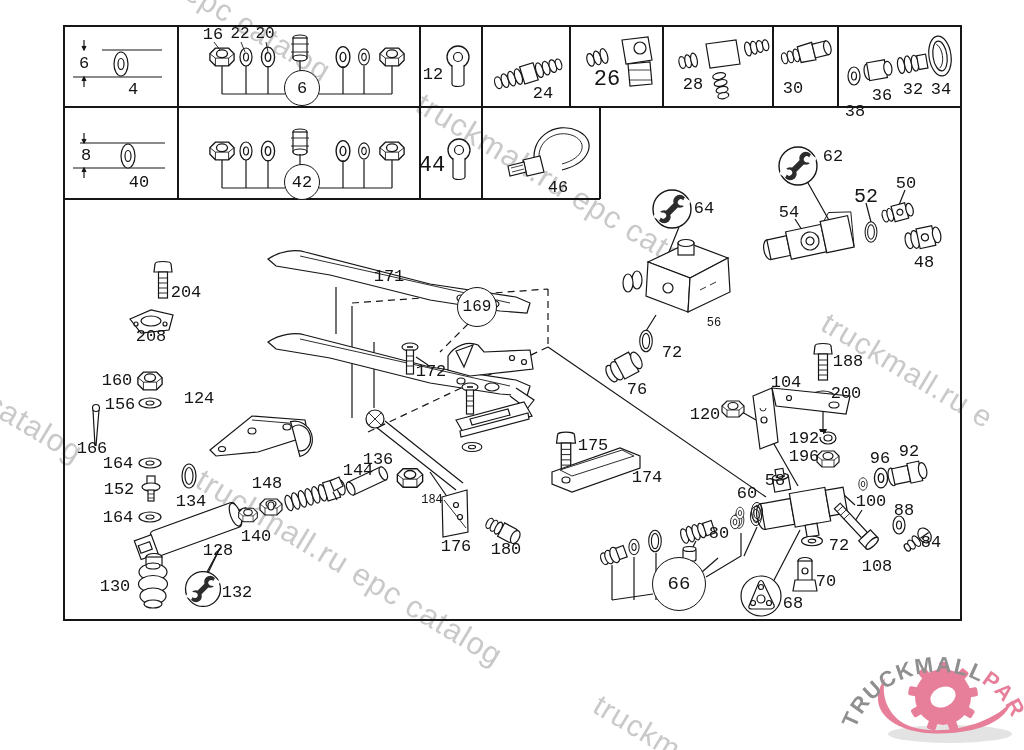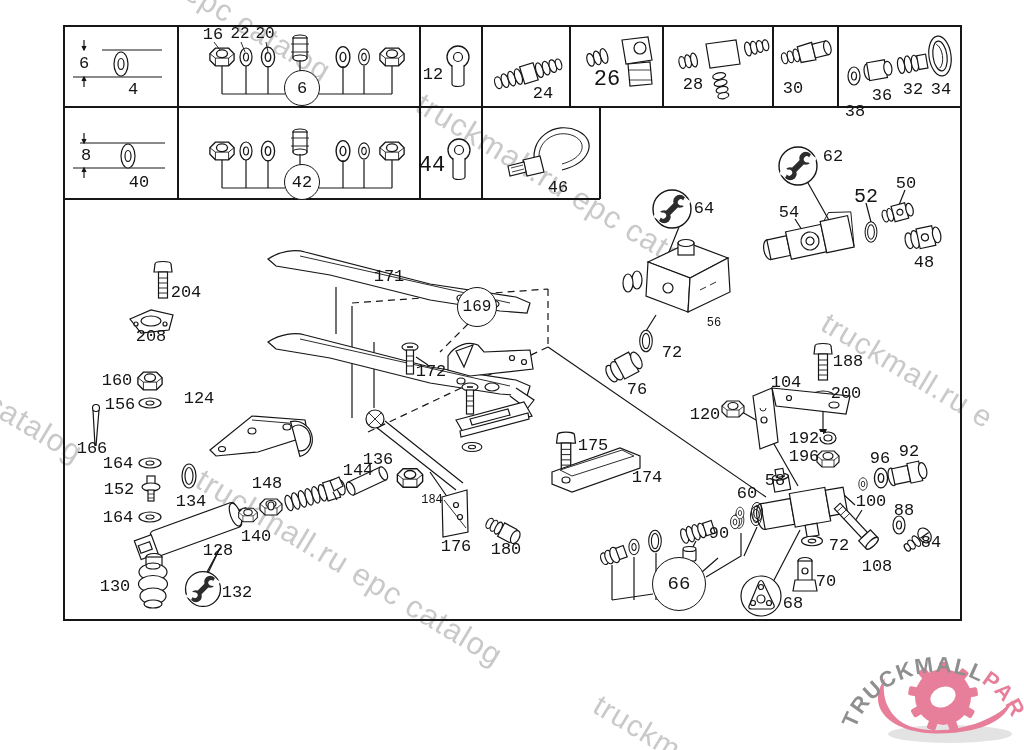--- a/index.html
+++ b/index.html
@@ -631,20 +631,20 @@
       <span class="part-label" style="left: 880px; top: 458px; font-size: 17px;">96</span>
       <span class="part-label" style="left: 909px; top: 451px; font-size: 17px;">92</span>
       <span class="part-label" style="left: 775px; top: 480px; font-size: 17px;">58</span>
       <span class="part-label" style="left: 747px; top: 493px; font-size: 17px;">60</span>
       <span class="part-label" style="left: 871px; top: 501px; font-size: 17px;">100</span>
       <span class="part-label" style="left: 904px; top: 510px; font-size: 17px;">88</span>
       <span class="part-label" style="left: 839px; top: 545px; font-size: 17px;">72</span>
       <span class="part-label" style="left: 931px; top: 542px; font-size: 17px;">84</span>
       <span class="part-label" style="left: 877px; top: 566px; font-size: 17px;">108</span>
       <span class="part-label" style="left: 826px; top: 581px; font-size: 17px;">70</span>
-      <span class="part-label" style="left: 719px; top: 533px; font-size: 17px;">90</span>
+      <span class="part-label" style="left: 719px; top: 533px; font-size: 17px;">80</span>
       <span class="part-label" style="left: 793px; top: 603px; font-size: 17px;">68</span>
       <div class="circled-ref" style="left: 302px; top: 88px; width: 34px; height: 34px; font-size: 17px;">6</div>
       <div class="circled-ref" style="left: 302px; top: 182px; width: 34px; height: 34px; font-size: 17px;">42</div>
       <div class="circled-ref" style="left: 477px; top: 307px; width: 38px; height: 38px; font-size: 16px;">169</div>
       <div class="circled-ref" style="left: 679px; top: 584px; width: 52px; height: 52px; font-size: 19px;">66</div>
     </div>
 </div>
 
 </body></html>

